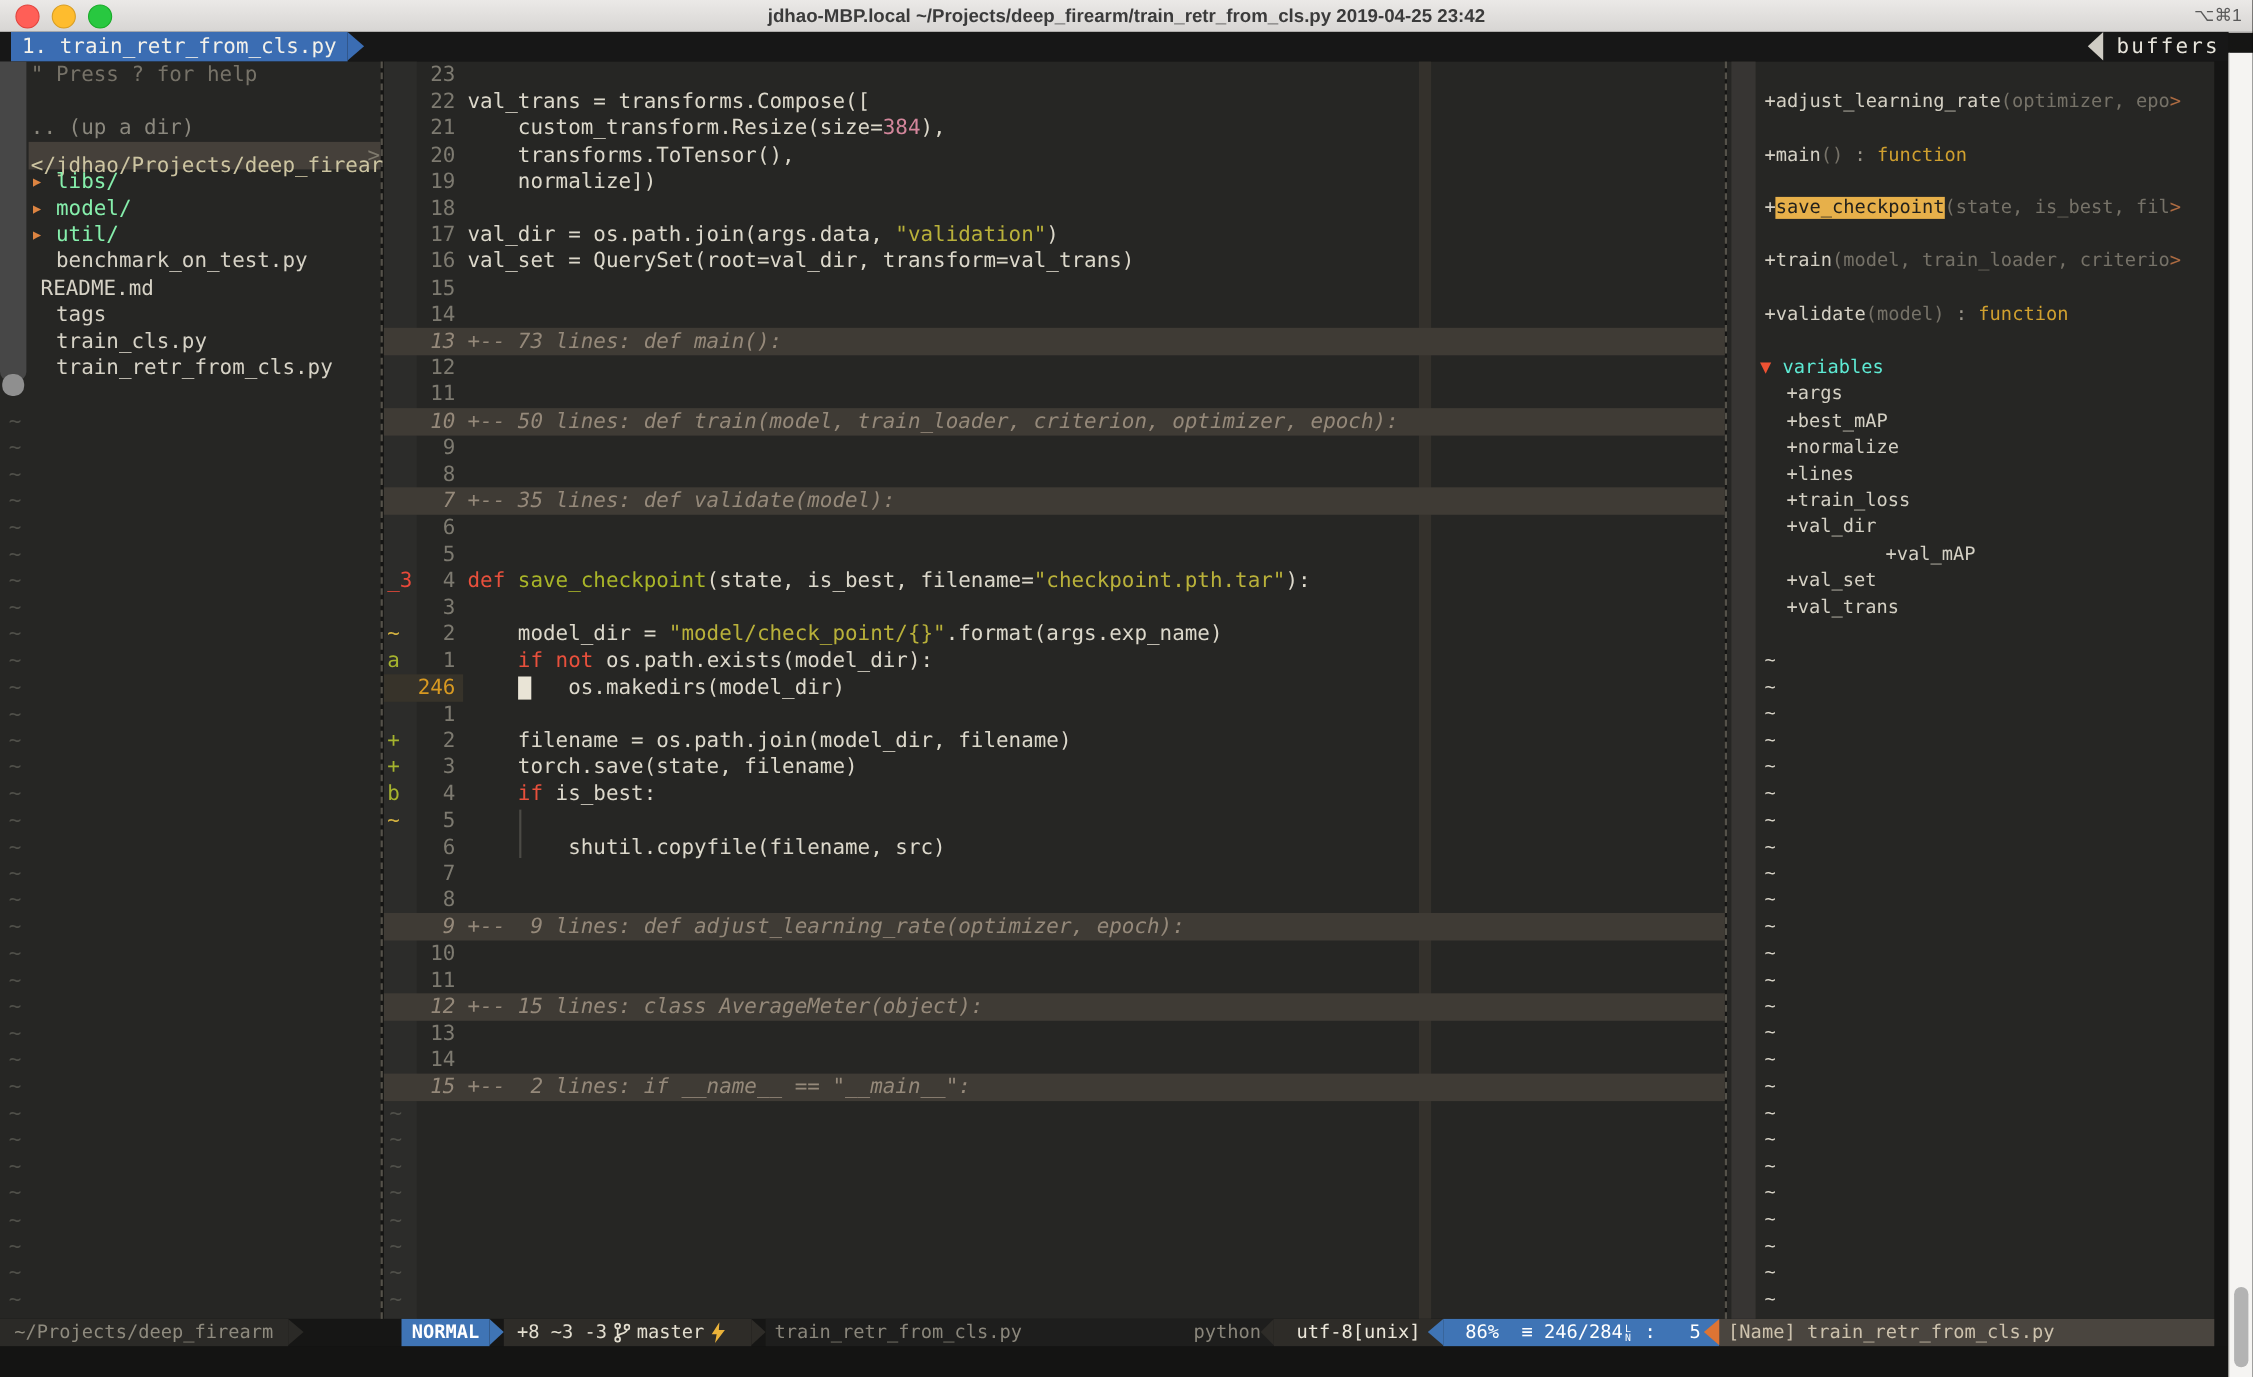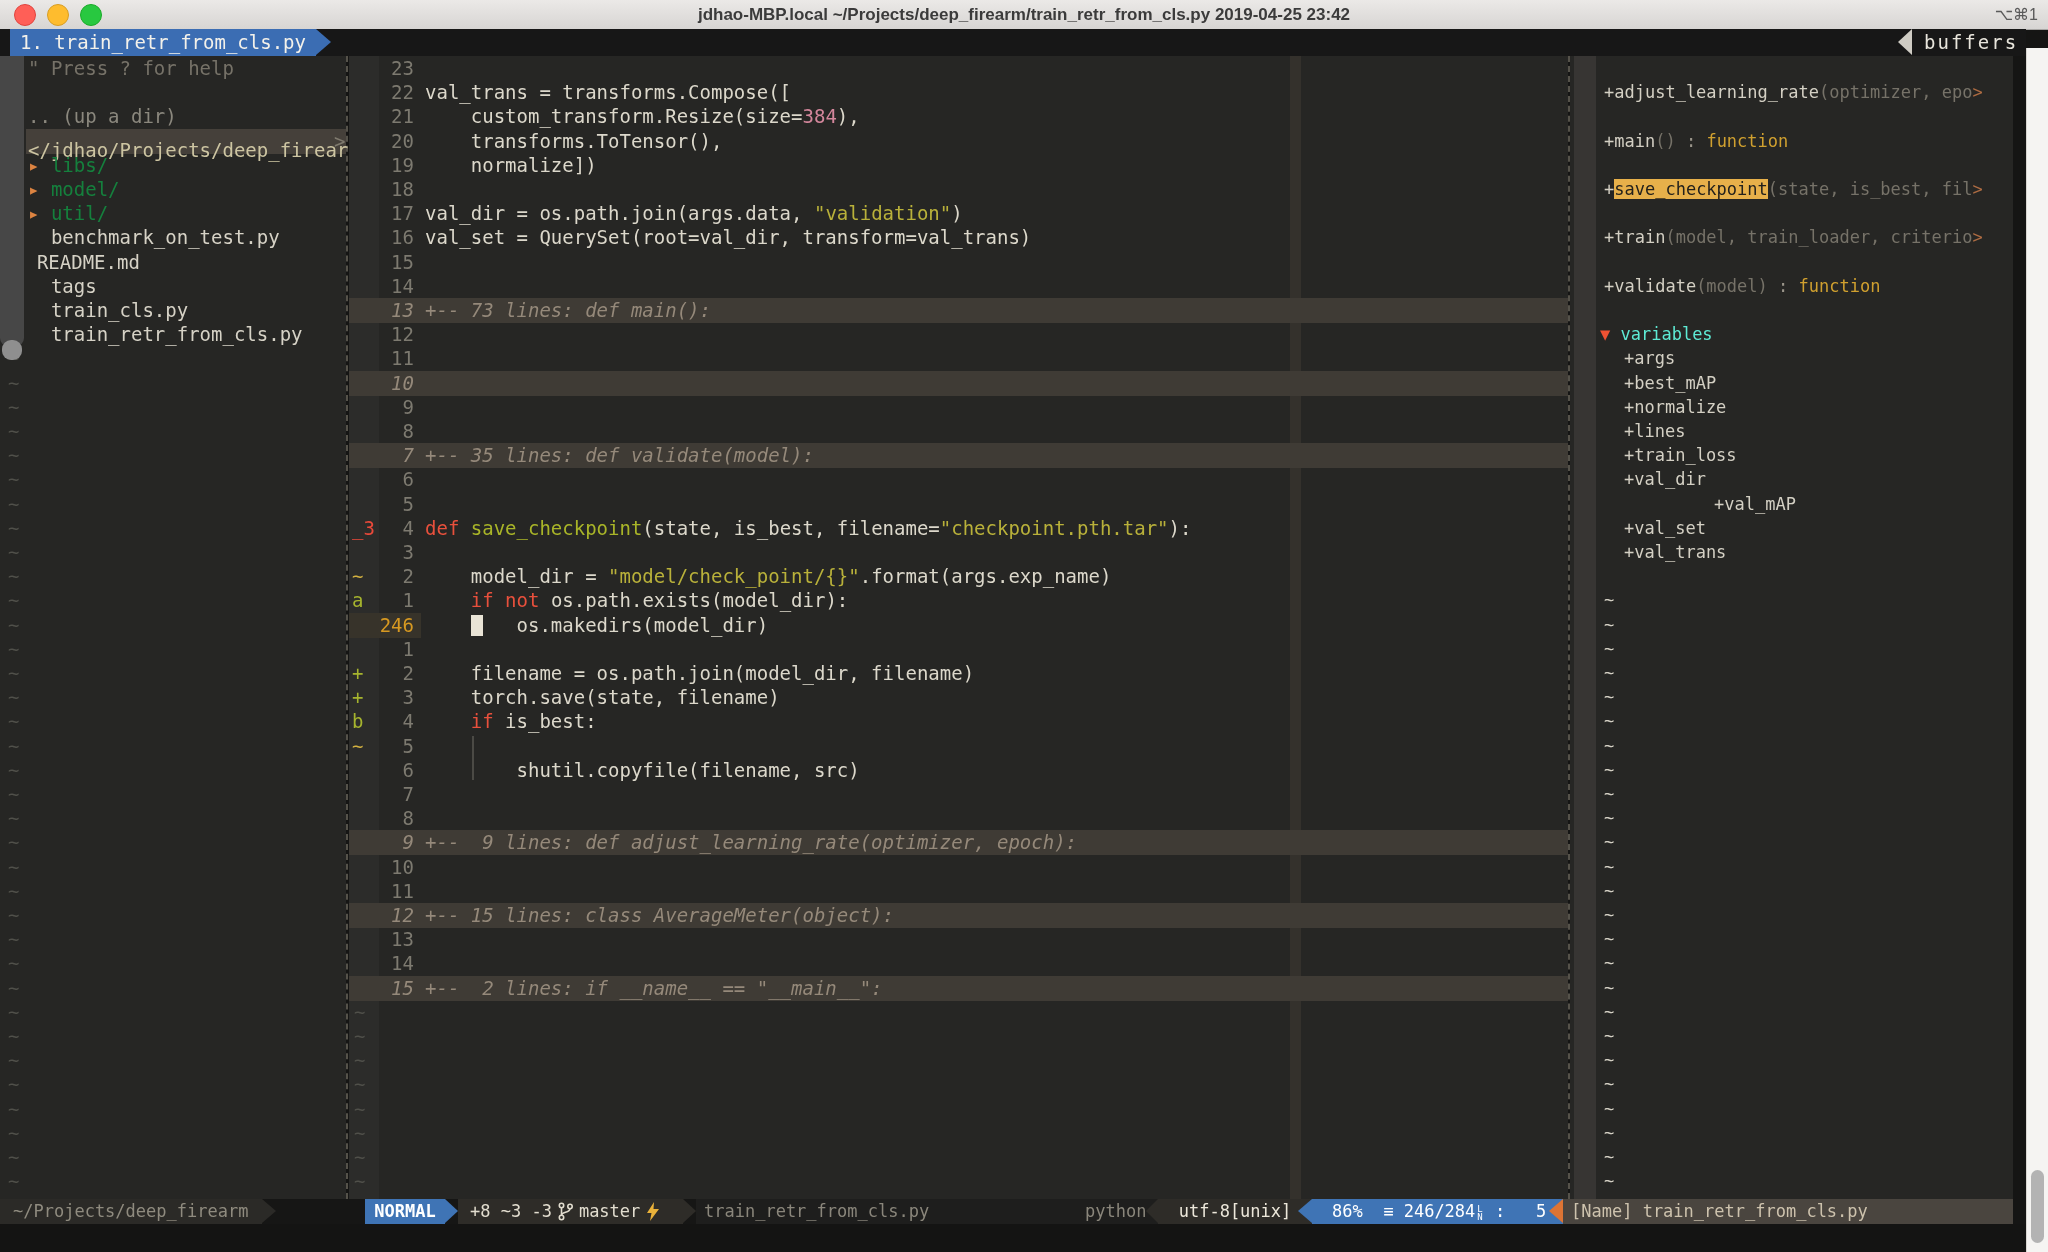--- a/index.html
+++ b/index.html
@@ -37,21 +37,21 @@
   .colorcol{position:absolute;left:1290px;top:56px;width:11px;height:1143px;background:#34312c;}
   .tagband{position:absolute;left:1574px;top:56px;width:22px;height:1143px;background:#373533;}
   
   .row{position:absolute;height:25px;line-height:25px;font-size:19px;white-space:pre;}
   .nt-row{left:0;width:346px;color:#d6d2c6;}
   .nt-help{color:#767268;}
   .nt-up{color:#8b887e;}
   .nt-root{color:#cdc5a2;}
   .nt-cursorline{position:absolute;left:26px;width:320px;height:25px;background:#45403a;}
   .nt-arrow{color:#dd8441;}
-  .nt-dir{color:#15803d;}
+  .nt-dir{color:#86efac;}
   .nt-trail{color:#7f7a6e;}
   .tilde{color:#50504a;}
   .ed-row{left:0;width:1219px;}
   .ed-num{position:absolute;left:3px;width:62px;text-align:right;color:#7d7a70;}
   .ed-sign{position:absolute;left:3px;width:26px;color:#a6b42e;}
   .sg-red{color:#e9493a;} .sg-yel{color:#d3b140;} .sg-grn{color:#a6b42e;}
   .ed-text{position:absolute;left:76px;color:#dcd8cb;}
   .fold-bar{position:absolute;left:0;width:1219px;height:25px;background:#3f3b35;}
   .fold-text,.fold-num{color:#95897a;font-style:italic;}
   .cur-numbg{position:absolute;left:0;width:72px;height:25px;background:#37332a;}
@@ -186,21 +186,21 @@
       <div class="row ed-row" style="top: 177px; left: 349px;"><span class="ed-num">18</span><span class="ed-text"></span></div>
       <div class="row ed-row" style="top: 201.2px; left: 349px;"><span class="ed-num">17</span><span class="ed-text"><span class="c-t">val_dir = os.path.join(args.data, </span><span class="c-s">"validation"</span><span class="c-t">)</span></span></div>
       <div class="row ed-row" style="top: 225.4px; left: 349px;"><span class="ed-num">16</span><span class="ed-text"><span class="c-t">val_set = QuerySet(root=val_dir, transform=val_trans)</span></span></div>
       <div class="row ed-row" style="top: 249.6px; left: 349px;"><span class="ed-num">15</span><span class="ed-text"></span></div>
       <div class="row ed-row" style="top: 273.8px; left: 349px;"><span class="ed-num">14</span><span class="ed-text"></span></div>
       <div class="fold-bar" style="top: 298px; left: 349px;"></div>
       <div class="row ed-row" style="top: 298px; left: 349px;"><span class="ed-num fold-num">13</span><span class="ed-text fold-text">+-- 73 lines: def main():</span></div>
       <div class="row ed-row" style="top: 322.2px; left: 349px;"><span class="ed-num">12</span><span class="ed-text"></span></div>
       <div class="row ed-row" style="top: 346.4px; left: 349px;"><span class="ed-num">11</span><span class="ed-text"></span></div>
       <div class="fold-bar" style="top: 370.6px; left: 349px;"></div>
-      <div class="row ed-row" style="top: 370.6px; left: 349px;"><span class="ed-num fold-num">10</span></div>
+      <div class="row ed-row" style="top: 370.6px; left: 349px;"><span class="ed-num fold-num">10</span><span class="ed-text fold-text">+-- 50 lines: def train(model, train_loader, criterion, optimizer, epoch):</span></div>
       <div class="row ed-row" style="top: 394.8px; left: 349px;"><span class="ed-num">9</span><span class="ed-text"></span></div>
       <div class="row ed-row" style="top: 419px; left: 349px;"><span class="ed-num">8</span><span class="ed-text"></span></div>
       <div class="fold-bar" style="top: 443.2px; left: 349px;"></div>
       <div class="row ed-row" style="top: 443.2px; left: 349px;"><span class="ed-num fold-num">7</span><span class="ed-text fold-text">+-- 35 lines: def validate(model):</span></div>
       <div class="row ed-row" style="top: 467.4px; left: 349px;"><span class="ed-num">6</span><span class="ed-text"></span></div>
       <div class="row ed-row" style="top: 491.6px; left: 349px;"><span class="ed-num">5</span><span class="ed-text"></span></div>
       <div class="row ed-row" style="top: 515.8px; left: 349px;"><span class="ed-sign sg-red">_3</span><span class="ed-num">4</span><span class="ed-text"><span class="c-k">def </span><span class="c-fn">save_checkpoint</span><span class="c-t">(state, is_best, filename=</span><span class="c-s">"checkpoint.pth.tar"</span><span class="c-t">):</span></span></div>
       <div class="row ed-row" style="top: 540px; left: 349px;"><span class="ed-num">3</span><span class="ed-text"></span></div>
       <div class="row ed-row" style="top: 564.2px; left: 349px;"><span class="ed-sign sg-yel">~</span><span class="ed-num">2</span><span class="ed-text"><span class="c-t">    model_dir = </span><span class="c-s">"model/check_point/{}"</span><span class="c-t">.format(args.exp_name)</span></span></div>
       <div class="row ed-row" style="top: 588.4px; left: 349px;"><span class="ed-sign sg-grn">a</span><span class="ed-num">1</span><span class="ed-text"><span class="c-t">    </span><span class="c-k">if</span><span class="c-t"> </span><span class="c-k">not</span><span class="c-t"> os.path.exists(model_dir):</span></span></div>

